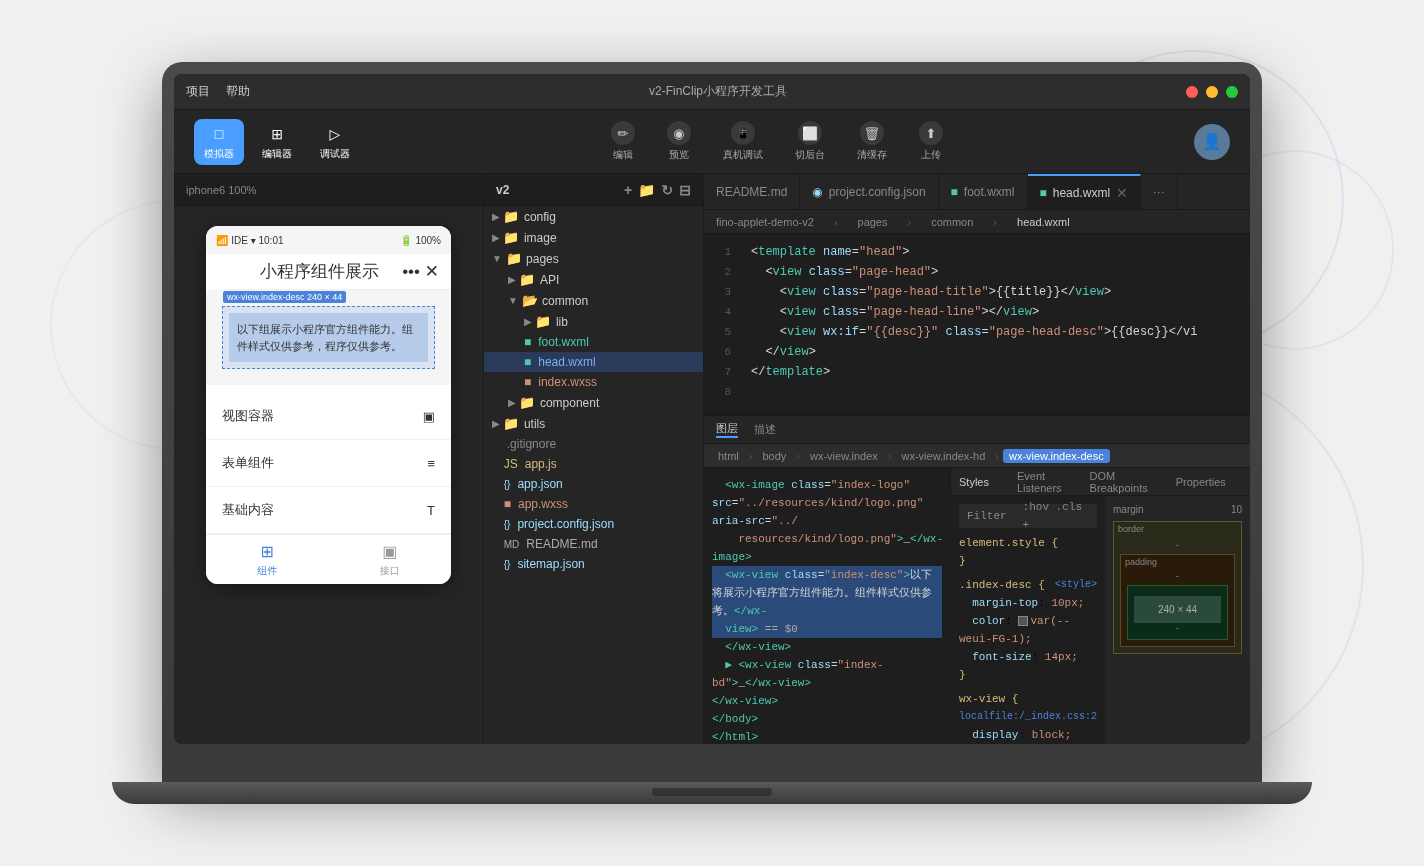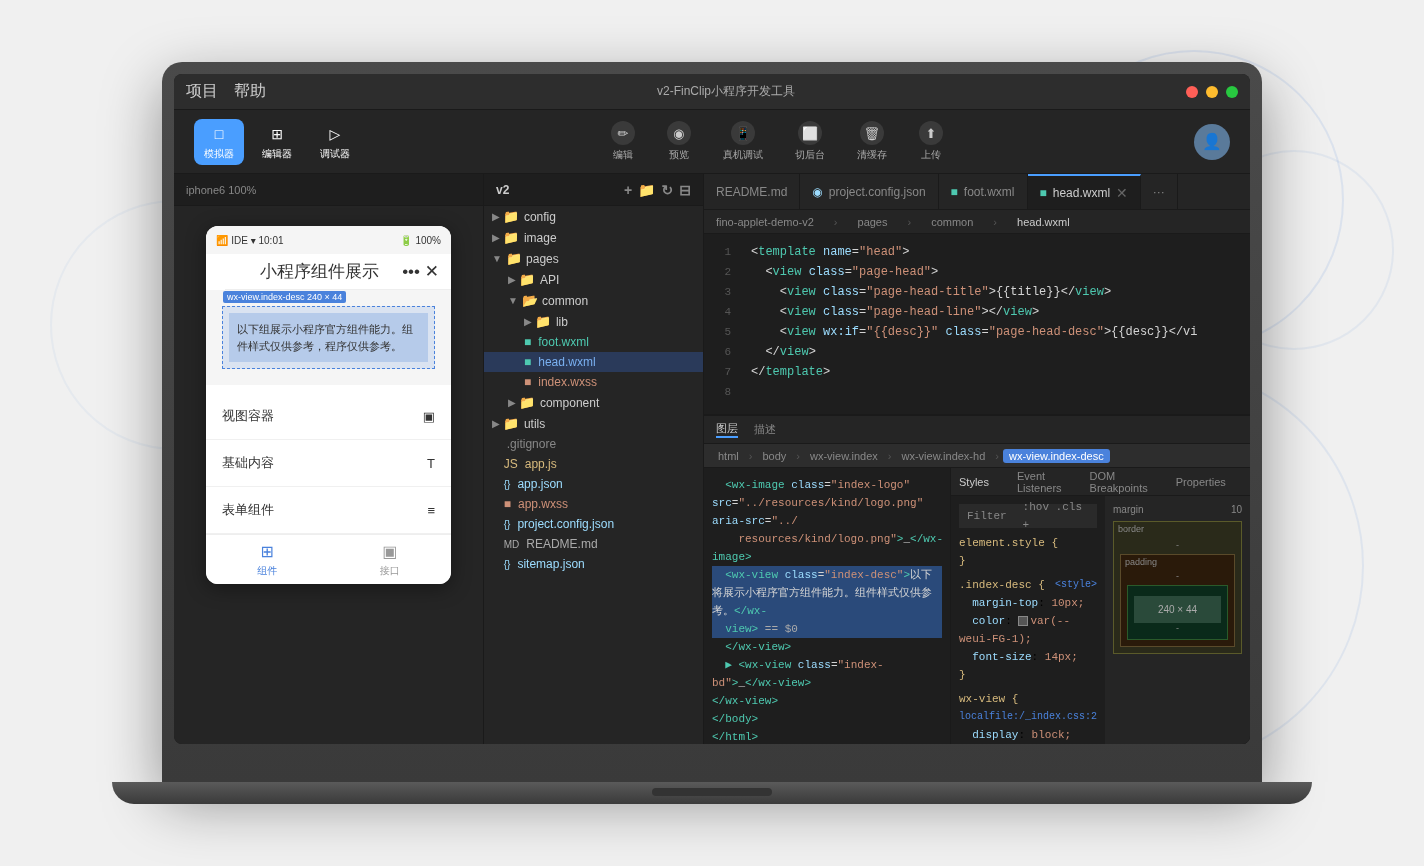--- a/index.html
+++ b/index.html
@@ -65,21 +65,21 @@
       align-items: center;
       padding: 0 12px;
       flex-shrink: 0;
       border-bottom: 1px solid #1a1a1a;
     }
 
     .titlebar-menu {
       display: flex;
       gap: 16px;
       color: #ccc;
-      font-size: 16px;
+      font-size: 12px;
     }
 
     .titlebar-title {
       flex: 1;
       text-align: center;
       color: #aaa;
       font-size: 12px;
     }
 
     .titlebar-controls {
@@ -588,21 +588,20 @@
       border-bottom: 1px solid #1a1a1a;
     }
 
     .styles-tab { color: #888; cursor: pointer; }
     .styles-tab.active { color: #ccc; }
 
     .styles-content {
       flex: 1;
       overflow: auto;
       display: flex;
-      justify-content: center;
     }
 
     .styles-left {
       flex: 1;
       padding: 8px;
       font-family: 'Consolas', 'Courier New', monospace;
       font-size: 11px;
       line-height: 18px;
     }
 
@@ -789,26 +788,26 @@
                   <div class="element-content">以下组展示小程序官方组件能力。组件样式仅供参考，程序仅供参考。</div>
                 </div>
               </div>
 
               <div class="phone-menu-items">
                 <div class="phone-menu-item">
                   <span>视图容器</span>
                   <span>▣</span>
                 </div>
                 <div class="phone-menu-item">
+                  <span>表单组件</span>
+                  <span>≡</span>
+                </div>
+                <div class="phone-menu-item">
                   <span>基础内容</span>
                   <span>T</span>
-                </div>
-                <div class="phone-menu-item">
-                  <span>表单组件</span>
-                  <span>≡</span>
                 </div>
               </div>
 
               <div class="phone-tab-bar">
                 <div class="phone-tab active">
                   <div class="tab-icon">⊞</div>
                   <span>组件</span>
                 </div>
                 <div class="phone-tab">
                   <div class="tab-icon">▣</div>

